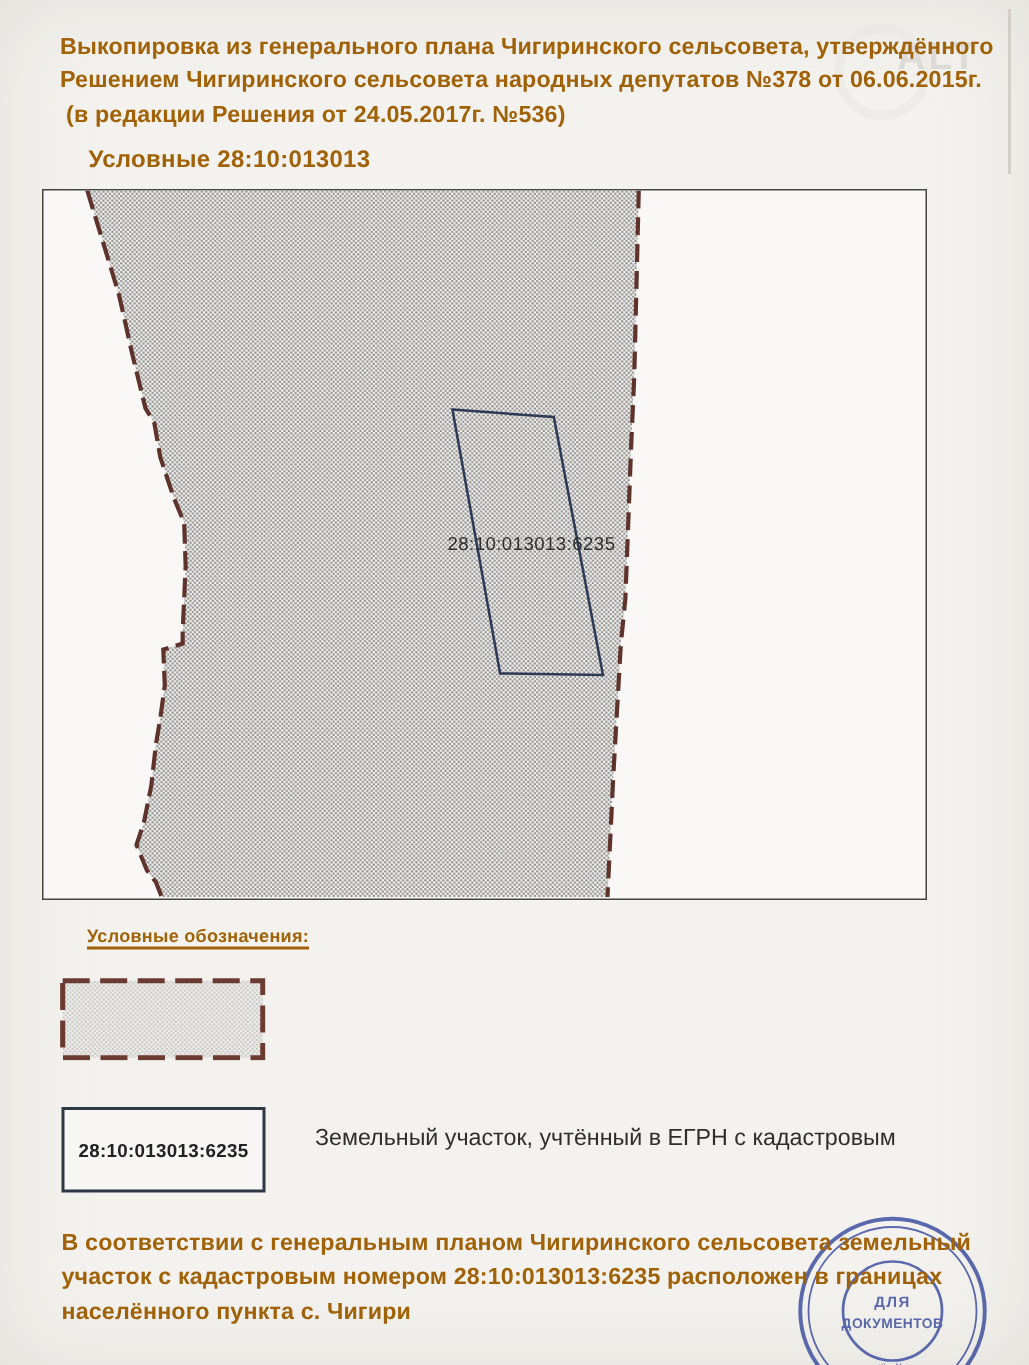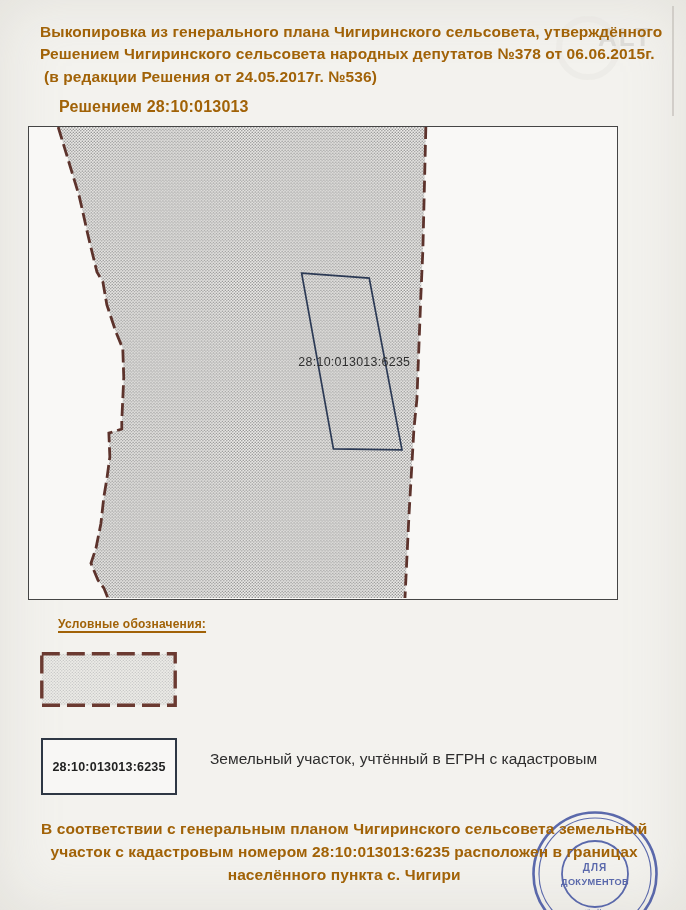--- a/index.html
+++ b/index.html
@@ -21,40 +21,40 @@
   #map-frame svg{display:block;}
   #legend-title{left:58px;top:617px;font-size:12px;letter-spacing:.2px;
                 text-decoration:underline;text-decoration-thickness:1.5px;text-underline-offset:3px;}
   .legend-text{font-size:15.5px;line-height:21.5px;color:#2e2e2e;white-space:nowrap;}
   #legend-text-1{left:212px;top:659px;}
   #legend-text-2{left:210px;top:748px;line-height:22px;}
   #swatch1{left:40px;top:652px;}
   #swatch2{left:41px;top:738px;width:136px;height:57px;border:2px solid #2e3744;
            background:#f8f7f5;box-sizing:border-box;display:flex;align-items:center;justify-content:center;}
   #swatch2-label{font-size:12.5px;font-weight:bold;color:#222;letter-spacing:.2px;}
-  #footer{left:41px;top:817px;font-size:15.5px;line-height:23.2px;letter-spacing:.1px;white-space:nowrap;z-index:3;text-align:center;}
+  #footer{left:41px;top:817px;font-size:15.5px;line-height:23.2px;letter-spacing:.1px;white-space:nowrap;z-index:3;}
   #stamp{left:525px;top:804px;z-index:2;opacity:.84;}
   .nosel{user-select:none;}
 </style>
 </head>
 <body>
 
 <div id="page">
 
   <div class="abs nosel" id="wm-circle"></div>
   <div class="abs nosel" id="watermark">ALT</div>
   <div class="abs nosel" id="scan-line"></div>
 
   <div class="abs doc-bold" id="header">
     <div class="hline1">Выкопировка из генерального плана Чигиринского сельсовета, утверждённого</div>
     <div class="hline2">Решением Чигиринского сельсовета народных депутатов №378 от 06.06.2015г.</div>
     <div class="hline3">(в редакции Решения от 24.05.2017г. №536)</div>
   </div>
 
-  <div class="abs doc-bold" id="quarter">Решением 28:10:013013</div>
+  <div class="abs doc-bold" id="quarter">Условные 28:10:013013</div>
 
   <div class="abs" id="map-frame">
     <svg width="587" height="471" viewBox="0 0 590 474">
       <defs>
         <pattern id="stip" width="3" height="3" patternUnits="userSpaceOnUse">
           <rect width="3" height="3" fill="#f1f0ed"></rect>
           <circle cx="0.8" cy="0.8" r="0.78" fill="#8e8e8e"></circle>
           <circle cx="2.3" cy="2.3" r="0.78" fill="#8e8e8e"></circle>
         </pattern>
       </defs>

